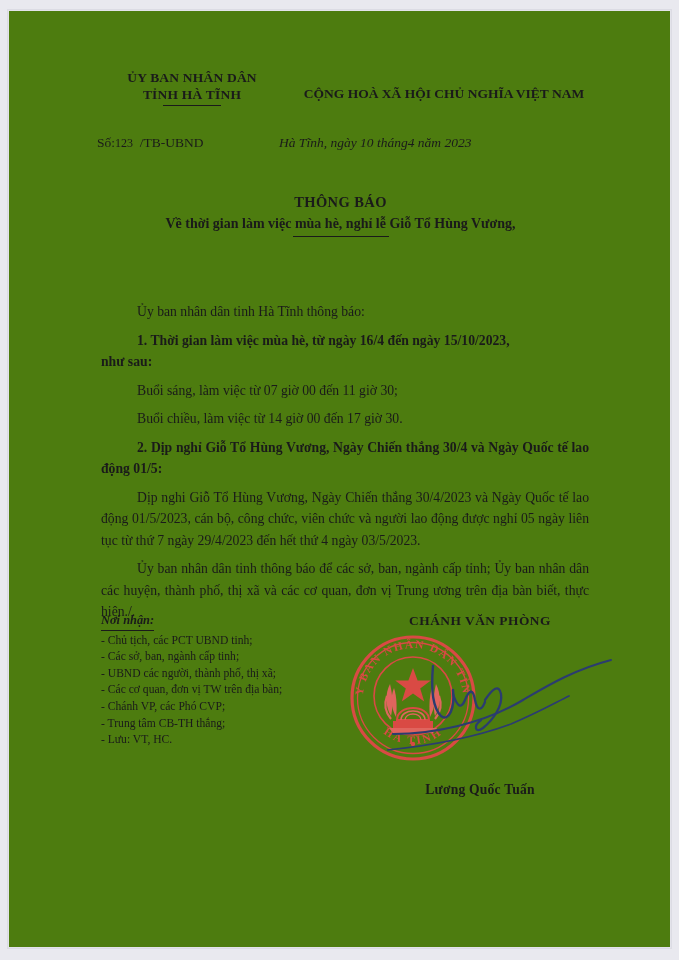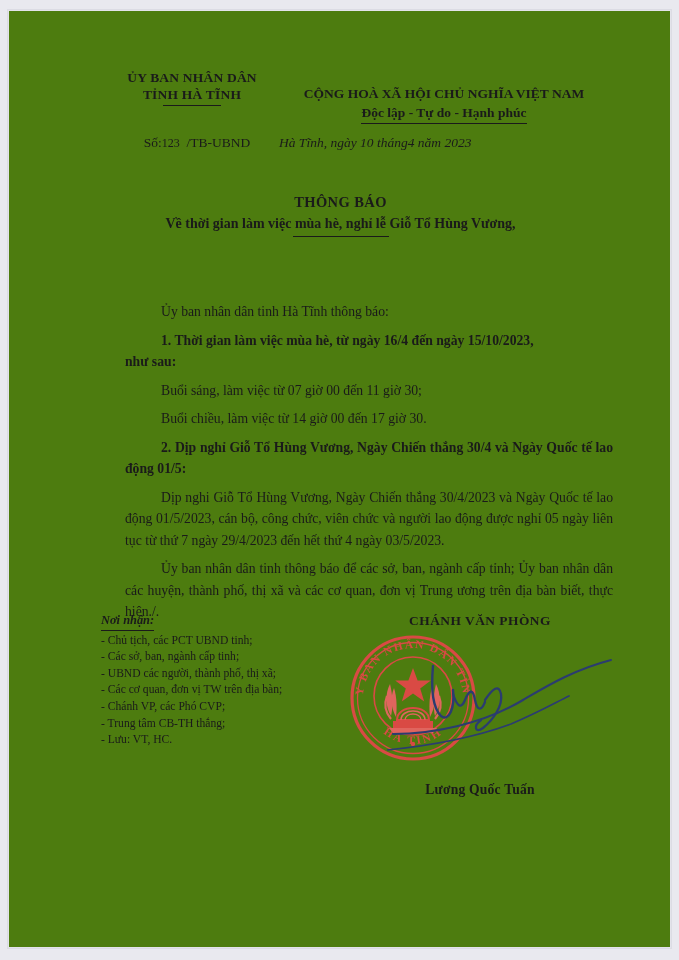--- a/index.html
+++ b/index.html
@@ -92,21 +92,21 @@
     border-bottom: 1.3px solid #1a1a1a;
     padding-bottom: 1px;
     margin-top: 1px;
   }
 
   .numline {
     position: absolute;
     left: 88px;
     top: 66px;
     width: 200px;
-    text-align: center;
+    text-align: left;
     font-size: 13.5px;
     white-space: nowrap;
   }
   .numline .num {
     font-size: 12px;
   }
   .dateline {
     position: absolute;
     left: 270px;
     top: 66px;
@@ -145,21 +145,20 @@
   }
 
   
   .content {
     position: absolute;
     left: 92px;
     top: 290px;
     width: 488px;
     font-size: 13.7px;
     line-height: 21.5px;
-    margin-left: 24px;
   }
   .content p {
     margin: 0 0 0 0;
     text-align: justify;
     text-indent: 36px;
   }
   .content p.gap {
     margin-top: 7px;
   }
   .content p.noindent {
@@ -248,21 +247,20 @@
   <div id="paper">
     <div class="doc-body">
 
       <div class="header">
         <div class="hdr-left">
           <div>ỦY BAN NHÂN DÂN</div>
           <div class="uline-wrap">TỈNH HÀ TĨNH</div>
         </div>
         <div class="hdr-right">
           <div>CỘNG HOÀ XÃ HỘI CHỦ NGHĨA VIỆT NAM</div>
-          <div class="motto">Độc lập - Tự do - Hạnh phúc</div>
         </div>
 
         <div class="numline">
           <span>Số:</span><span class="num">123</span>&nbsp;&nbsp;<span>/TB-UBND</span>
         </div>
         <div class="dateline">Hà Tĩnh, ngày  10 tháng4    năm 2023</div>
       </div>
 
       <div class="title-block">
         <div class="title-main">THÔNG BÁO</div>

